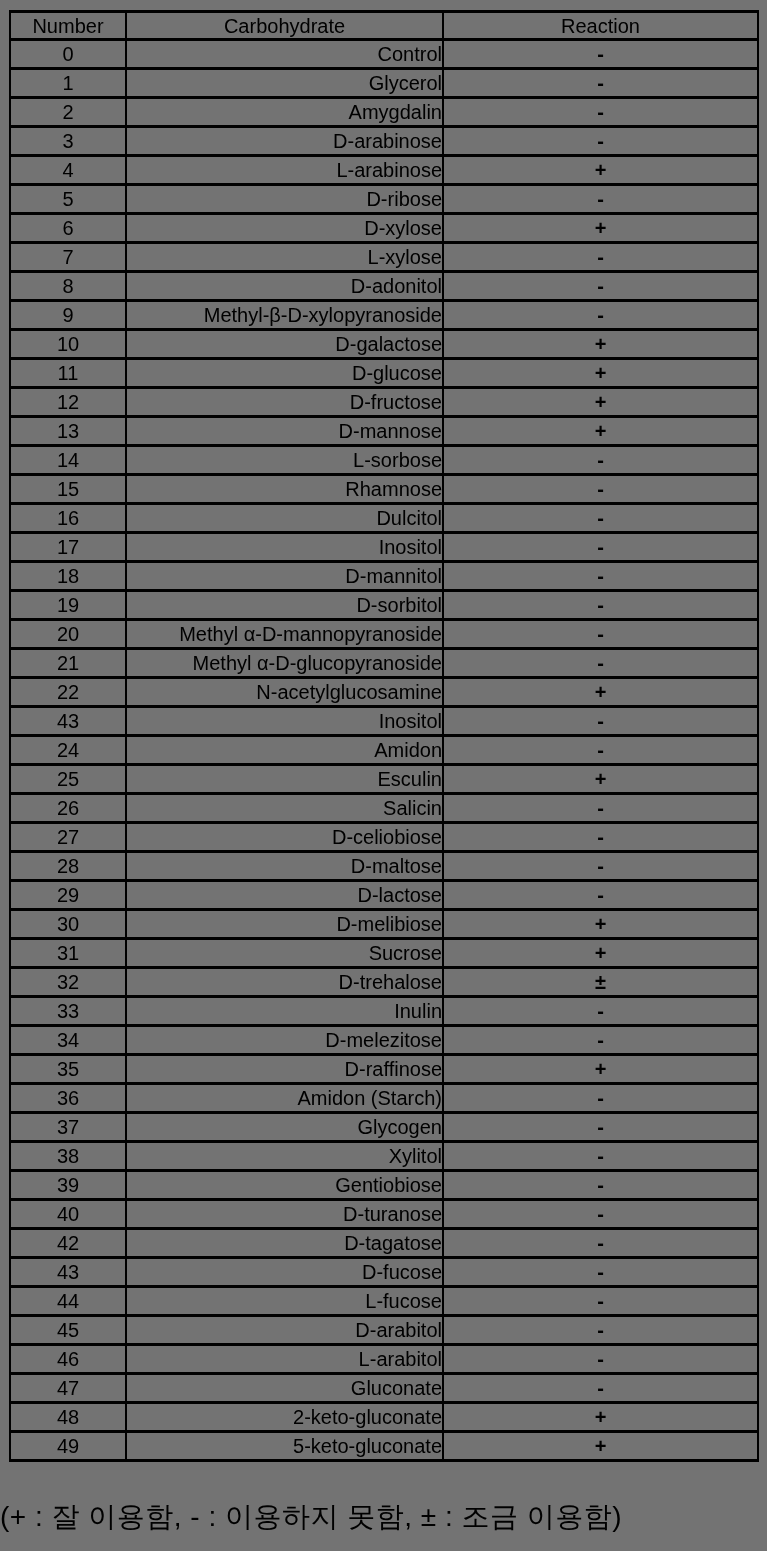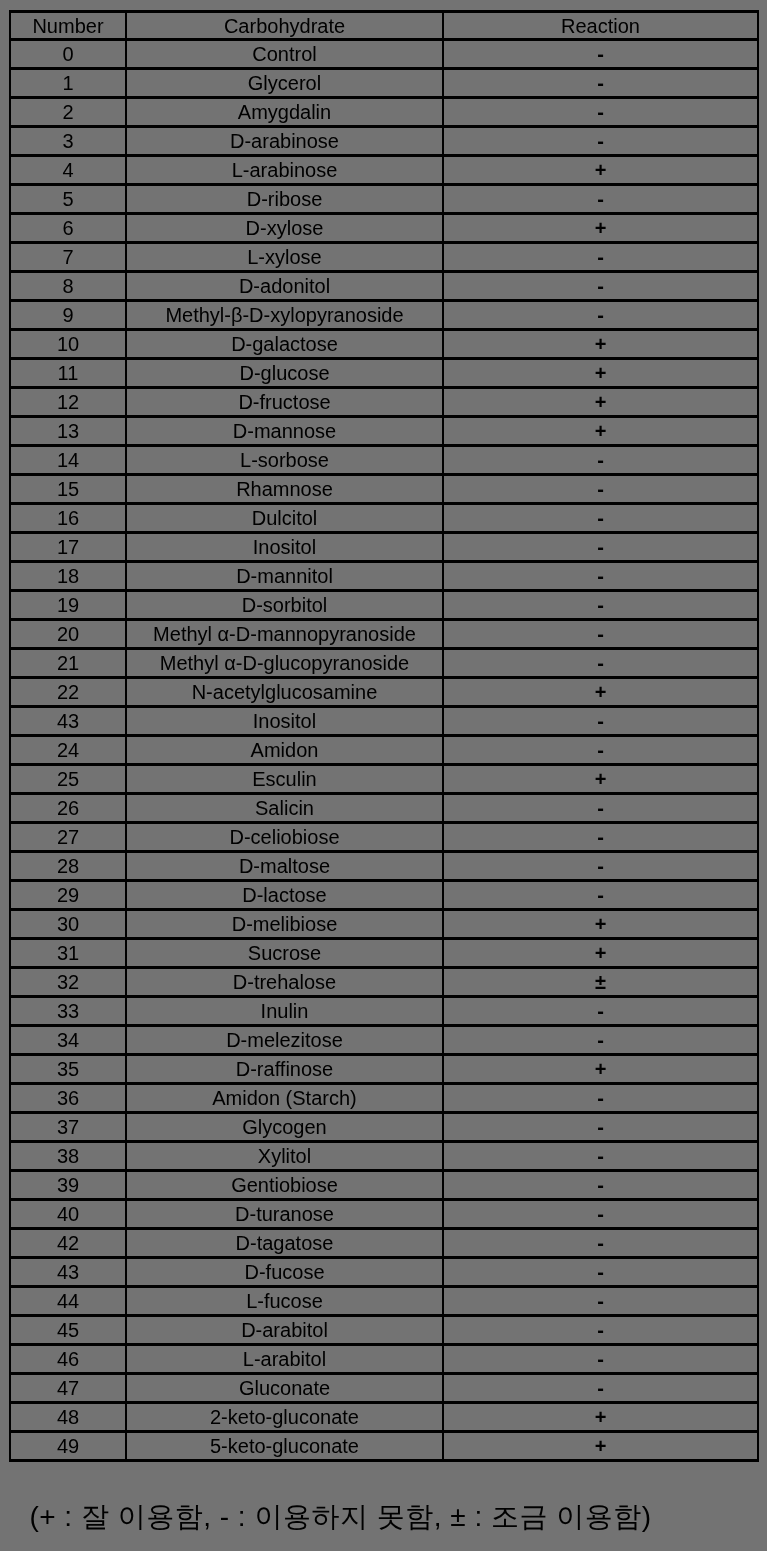--- a/index.html
+++ b/index.html
@@ -53,35 +53,35 @@
     vertical-align: middle;
   }
   table.data-table tbody tr {
     height: 29px;
   }
   td.cell-number {
     text-align: center;
     vertical-align: middle;
   }
   td.cell-carb {
-    text-align: center;
+    text-align: right;
     vertical-align: middle;
     padding-left: 3px;
   }
   td.cell-react {
     text-align: center;
     vertical-align: middle;
     font-weight: bold;
   }
   .footnote {
     position: absolute;
     left: 0;
     top: 1498px;
     width: 681px;
-    text-align: center;
+    text-align: left;
     font-size: 28px;
     letter-spacing: 0.5px;
     color: #000000;
   }
 </style>
 </head>
 <body>
 
 <div class="page">
 

